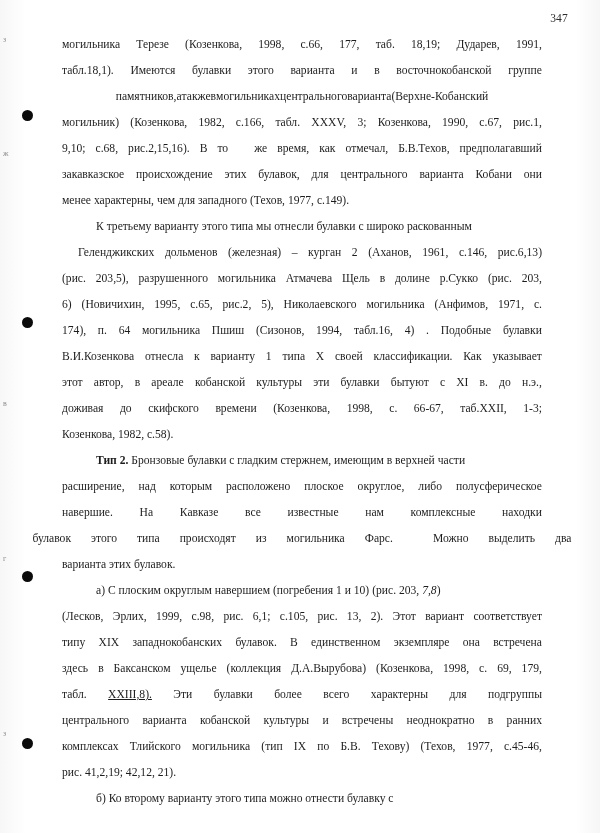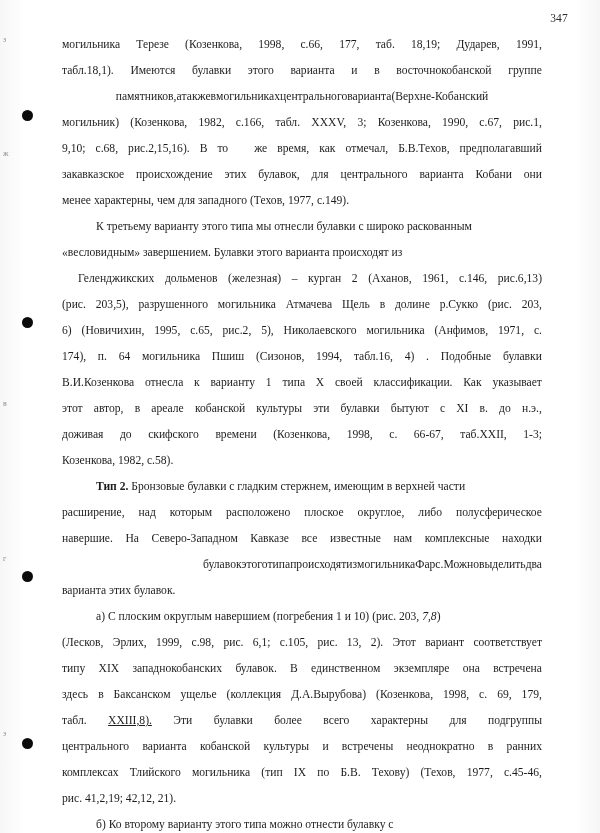--- a/index.html
+++ b/index.html
@@ -185,23 +185,20 @@
           <span style="white-space: pre;">для</span>
           <span style="white-space: pre;">центрального</span>
           <span style="white-space: pre;">варианта</span>
           <span style="white-space: pre;">Кобани</span>
           <span style="white-space: pre;">они</span>
         </span>
       </span>
     <span class="line last"><span>менее характерны, чем для западного (Техов, 1977, с.149).</span></span>
 
     <span class="line"><span class="indent"></span><span>К третьему варианту этого типа мы отнесли булавки с широко раскованным</span></span>
-    <span class="line" style="display:flex;justify-content:space-between;width:480px;">
-      <span style="white-space:pre">«весловидным» завершением. Булавки этого варианта происходят из</span>
-    </span>
     <span class="line j">
         <span style="white-space: normal; display: flex; justify-content: space-between; width: 100%; margin-left: 16px;">
           <span style="white-space: pre;">Геленджикских</span>
           <span style="white-space: pre;">дольменов</span>
           <span style="white-space: pre;">(железная)</span>
           <span style="white-space: pre;">–</span>
           <span style="white-space: pre;">курган</span>
           <span style="white-space: pre;">2</span>
           <span style="white-space: pre;">(Аханов,</span>
           <span style="white-space: pre;">1961,</span>
@@ -314,31 +311,30 @@
           <span style="white-space: pre;">плоское</span>
           <span style="white-space: pre;">округлое,</span>
           <span style="white-space: pre;">либо</span>
           <span style="white-space: pre;">полусферическое</span>
         </span>
       </span>
     <span class="line j">
         <span style="white-space: normal; display: flex; justify-content: space-between; width: 100%;">
           <span style="white-space: pre;">навершие.</span>
           <span style="white-space: pre;">На</span>
-          <span style="white-space: pre;">Северо-Западном</span>
           <span style="white-space: pre;">Кавказе</span>
           <span style="white-space: pre;">все</span>
           <span style="white-space: pre;">известные</span>
           <span style="white-space: pre;">нам</span>
           <span style="white-space: pre;">комплексные</span>
           <span style="white-space: pre;">находки</span>
         </span>
       </span>
     <span class="line j">
-        <span style="white-space: normal; display: flex; justify-content: flex-end; width: 100%;">
+        <span style="white-space: normal; display: flex; justify-content: center; width: 100%; gap: 20px;">
           <span style="white-space: pre;">булавок</span>
           <span style="white-space: pre;">этого</span>
           <span style="white-space: pre;">типа</span>
           <span style="white-space: pre;">происходят</span>
           <span style="white-space: pre;">из</span>
           <span style="white-space: pre;">могильника</span>
           <span style="white-space: pre;">Фарс.</span>
           <span style="white-space: pre;"></span>
           <span style="white-space: pre;">Можно</span>
           <span style="white-space: pre;">выделить</span>

